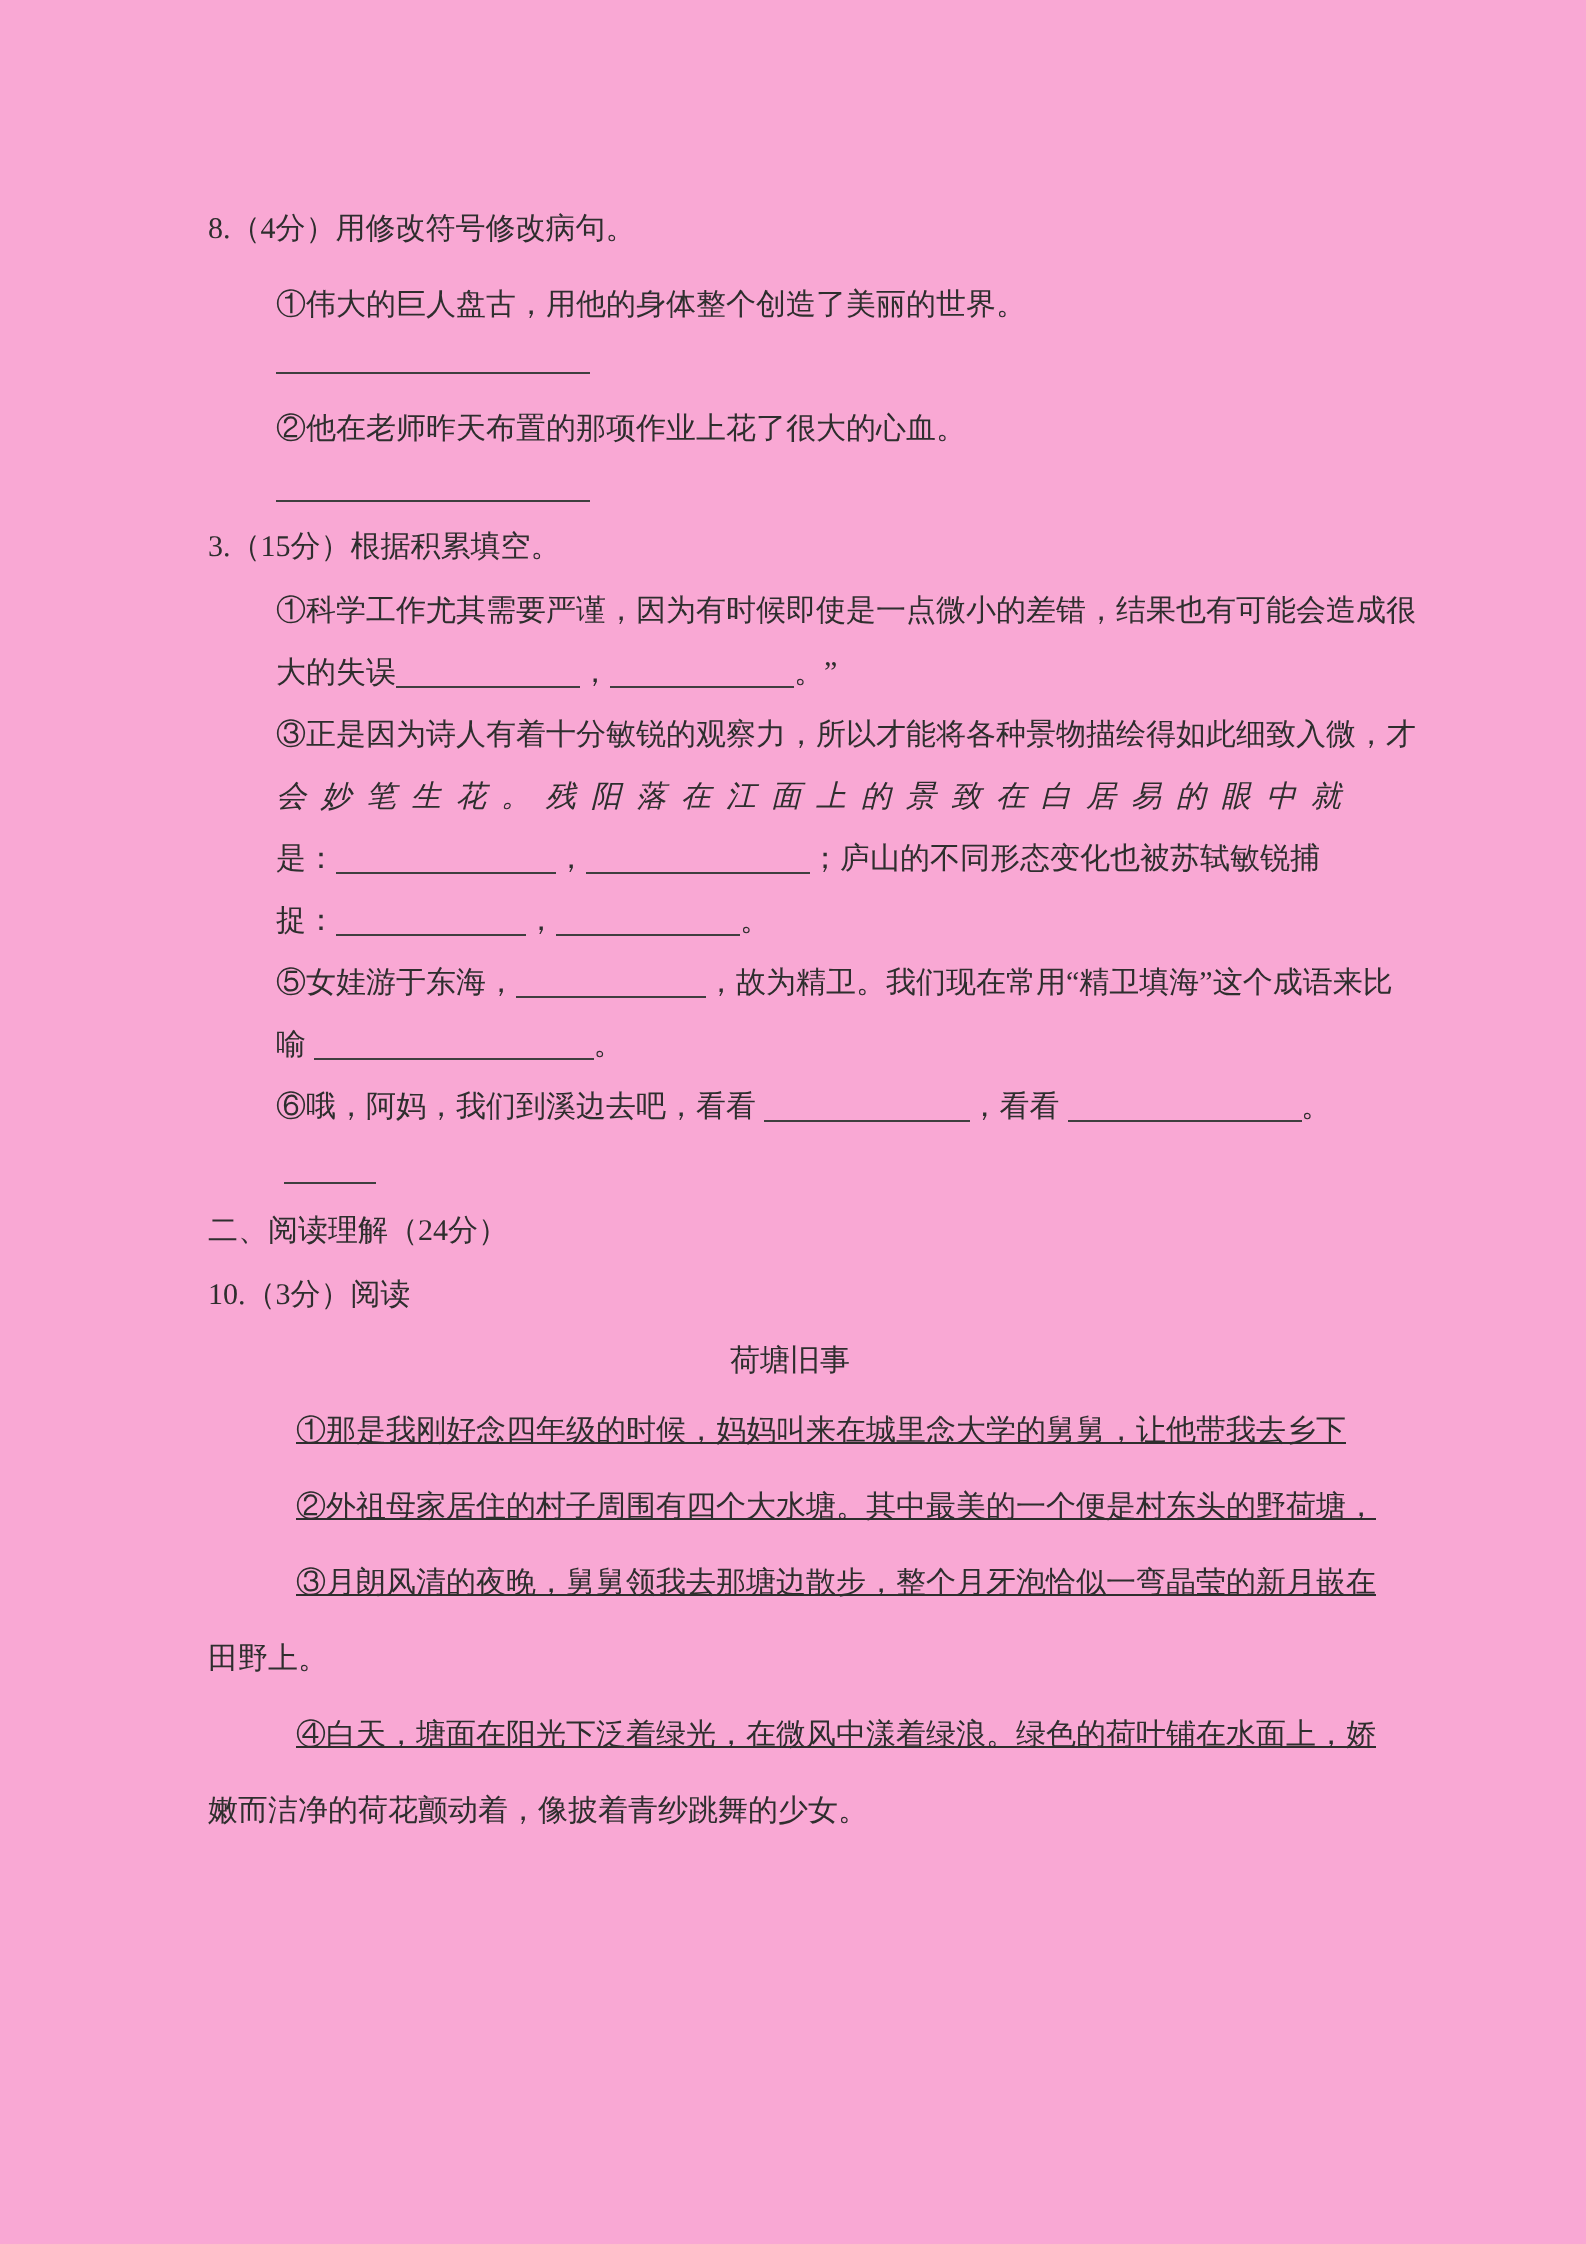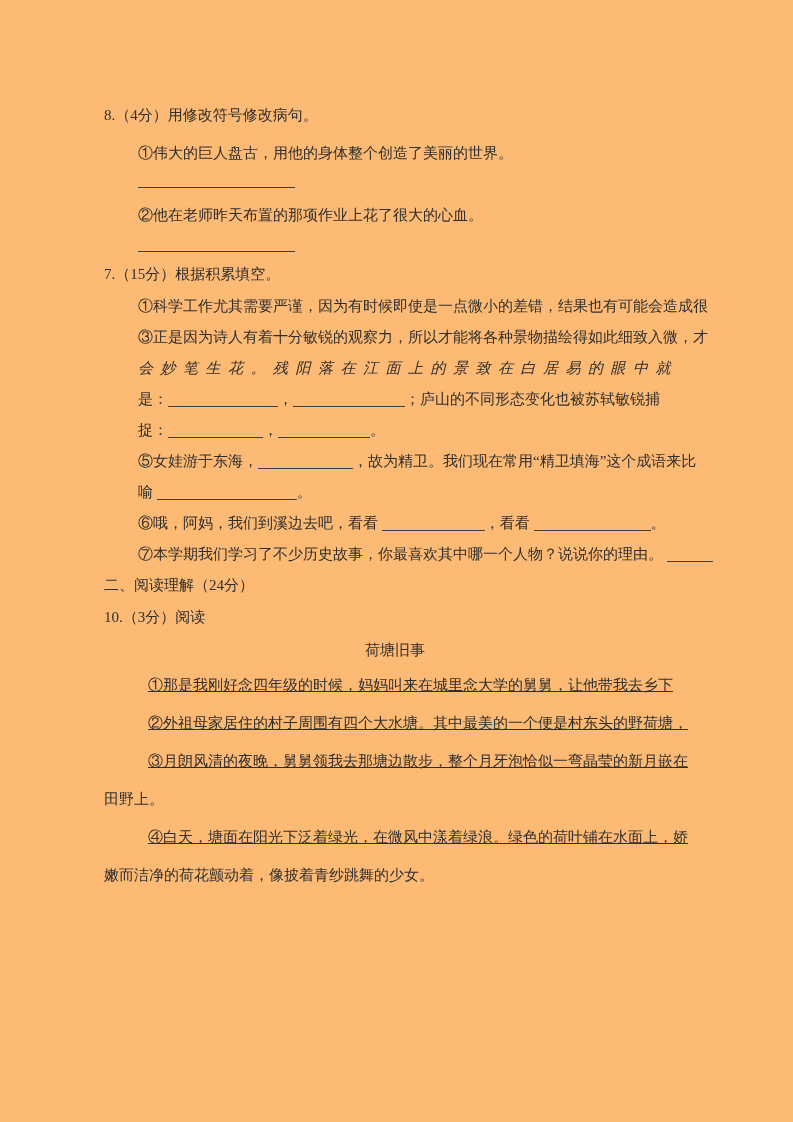--- a/index.html
+++ b/index.html
@@ -1,19 +1,19 @@
 <!DOCTYPE html>
 <html><head>
 <meta charset="utf-8">
 <style>
   html,body{margin:0;padding:0;}
   .page{
     position:relative;
     width:793px;height:1122px;
-    background:#fdba74;
+    background:#f9a8d4;
     overflow:hidden;
     font-family:"Liberation Serif","DejaVu Serif",serif;
     color:#2e2e2e;
     font-size:15px;
   }
   .content{position:absolute;left:104px;top:105px;width:582px;}
   .row{white-space:pre;line-height:20px;}
   .sub{padding-left:34px;}
   .indent{text-indent:44px;text-decoration:underline;}
   .center{text-align:center;font-family:Liberation Serif, serif;}
@@ -34,30 +34,31 @@
 
 <div class="page">
   <div class="content">
 
     <div class="row r38">8.（4分）用修改符号修改病句。</div>
     <div class="row r30 sub">①伟大的巨人盘古，用他的身体整个创造了美丽的世界。</div>
     <div class="row r32 sub answer"><span class="blank" style="width:157px"></span></div>
     <div class="row r32 sub">②他在老师昨天布置的那项作业上花了很大的心血。</div>
     <div class="row r27 sub answer"><span class="blank" style="width:157px"></span></div>
 
-    <div class="row r32">7.（15分）根据积累填空。</div>
+    <div class="row r32">3.（15分）根据积累填空。</div>
     <div class="row r31 sub">①科学工作尤其需要严谨，因为有时候即使是一点微小的差错，结果也有可能会造成很</div>
+    <div class="row r31 sub"><span>大的失误</span><span class="blank" style="width:92px"></span><span>，</span><span class="blank" style="width:92px"></span><span>。”</span></div>
     <div class="row r31 sub">③正是因为诗人有着十分敏锐的观察力，所以才能将各种景物描绘得如此细致入微，才</div>
     <div class="row r31 sub spread">会妙笔生花。残阳落在江面上的景致在白居易的眼中就</div>
     <div class="row r31 sub"><span>是：</span><span class="blank" style="width:110px"></span><span>，</span><span class="blank" style="width:112px"></span><span>；庐山的不同形态变化也被苏轼敏锐捕</span></div>
     <div class="row r31 sub"><span>捉：</span><span class="blank" style="width:95px"></span><span>，</span><span class="blank" style="width:92px"></span><span>。</span></div>
     <div class="row r31 sub"><span>⑤女娃游于东海，</span><span class="blank" style="width:95px"></span><span>，故为精卫。我们现在常用“精卫填海”这个成语来比</span></div>
     <div class="row r31 sub"><span>喻 </span><span class="blank" style="width:140px"></span><span>。</span></div>
     <div class="row r31 sub"><span>⑥哦，阿妈，我们到溪边去吧，看看 </span><span class="blank" style="width:103px"></span><span>，看看 </span><span class="blank" style="width:117px"></span><span>。</span></div>
-    <div class="row r31 sub"><span>⑦本学期我们学习了不少历史故事，你最喜欢其中哪一个人物？说说你的理由。</span><span> </span><span class="blank" style="width:46px"></span></div>
+    <div class="row r31 sub"><span> </span><span class="blank" style="width:46px"></span></div>
 
     <div class="row r32 bold">二、阅读理解（24分）</div>
 
     <div class="row r33">10.（3分）阅读</div>
     <div class="row r35 center">荷塘旧事</div>
     <div class="row r38 indent">①那是我刚好念四年级的时候，妈妈叫来在城里念大学的舅舅，让他带我去乡下</div>
     <div class="row r38 indent">②外祖母家居住的村子周围有四个大水塘。其中最美的一个便是村东头的野荷塘，</div>
     <div class="row r38 indent">③月朗风清的夜晚，舅舅领我去那塘边散步，整个月牙泡恰似一弯晶莹的新月嵌在</div>
     <div class="row r38">田野上。</div>
     <div class="row r38 indent">④白天，塘面在阳光下泛着绿光，在微风中漾着绿浪。绿色的荷叶铺在水面上，娇</div>

